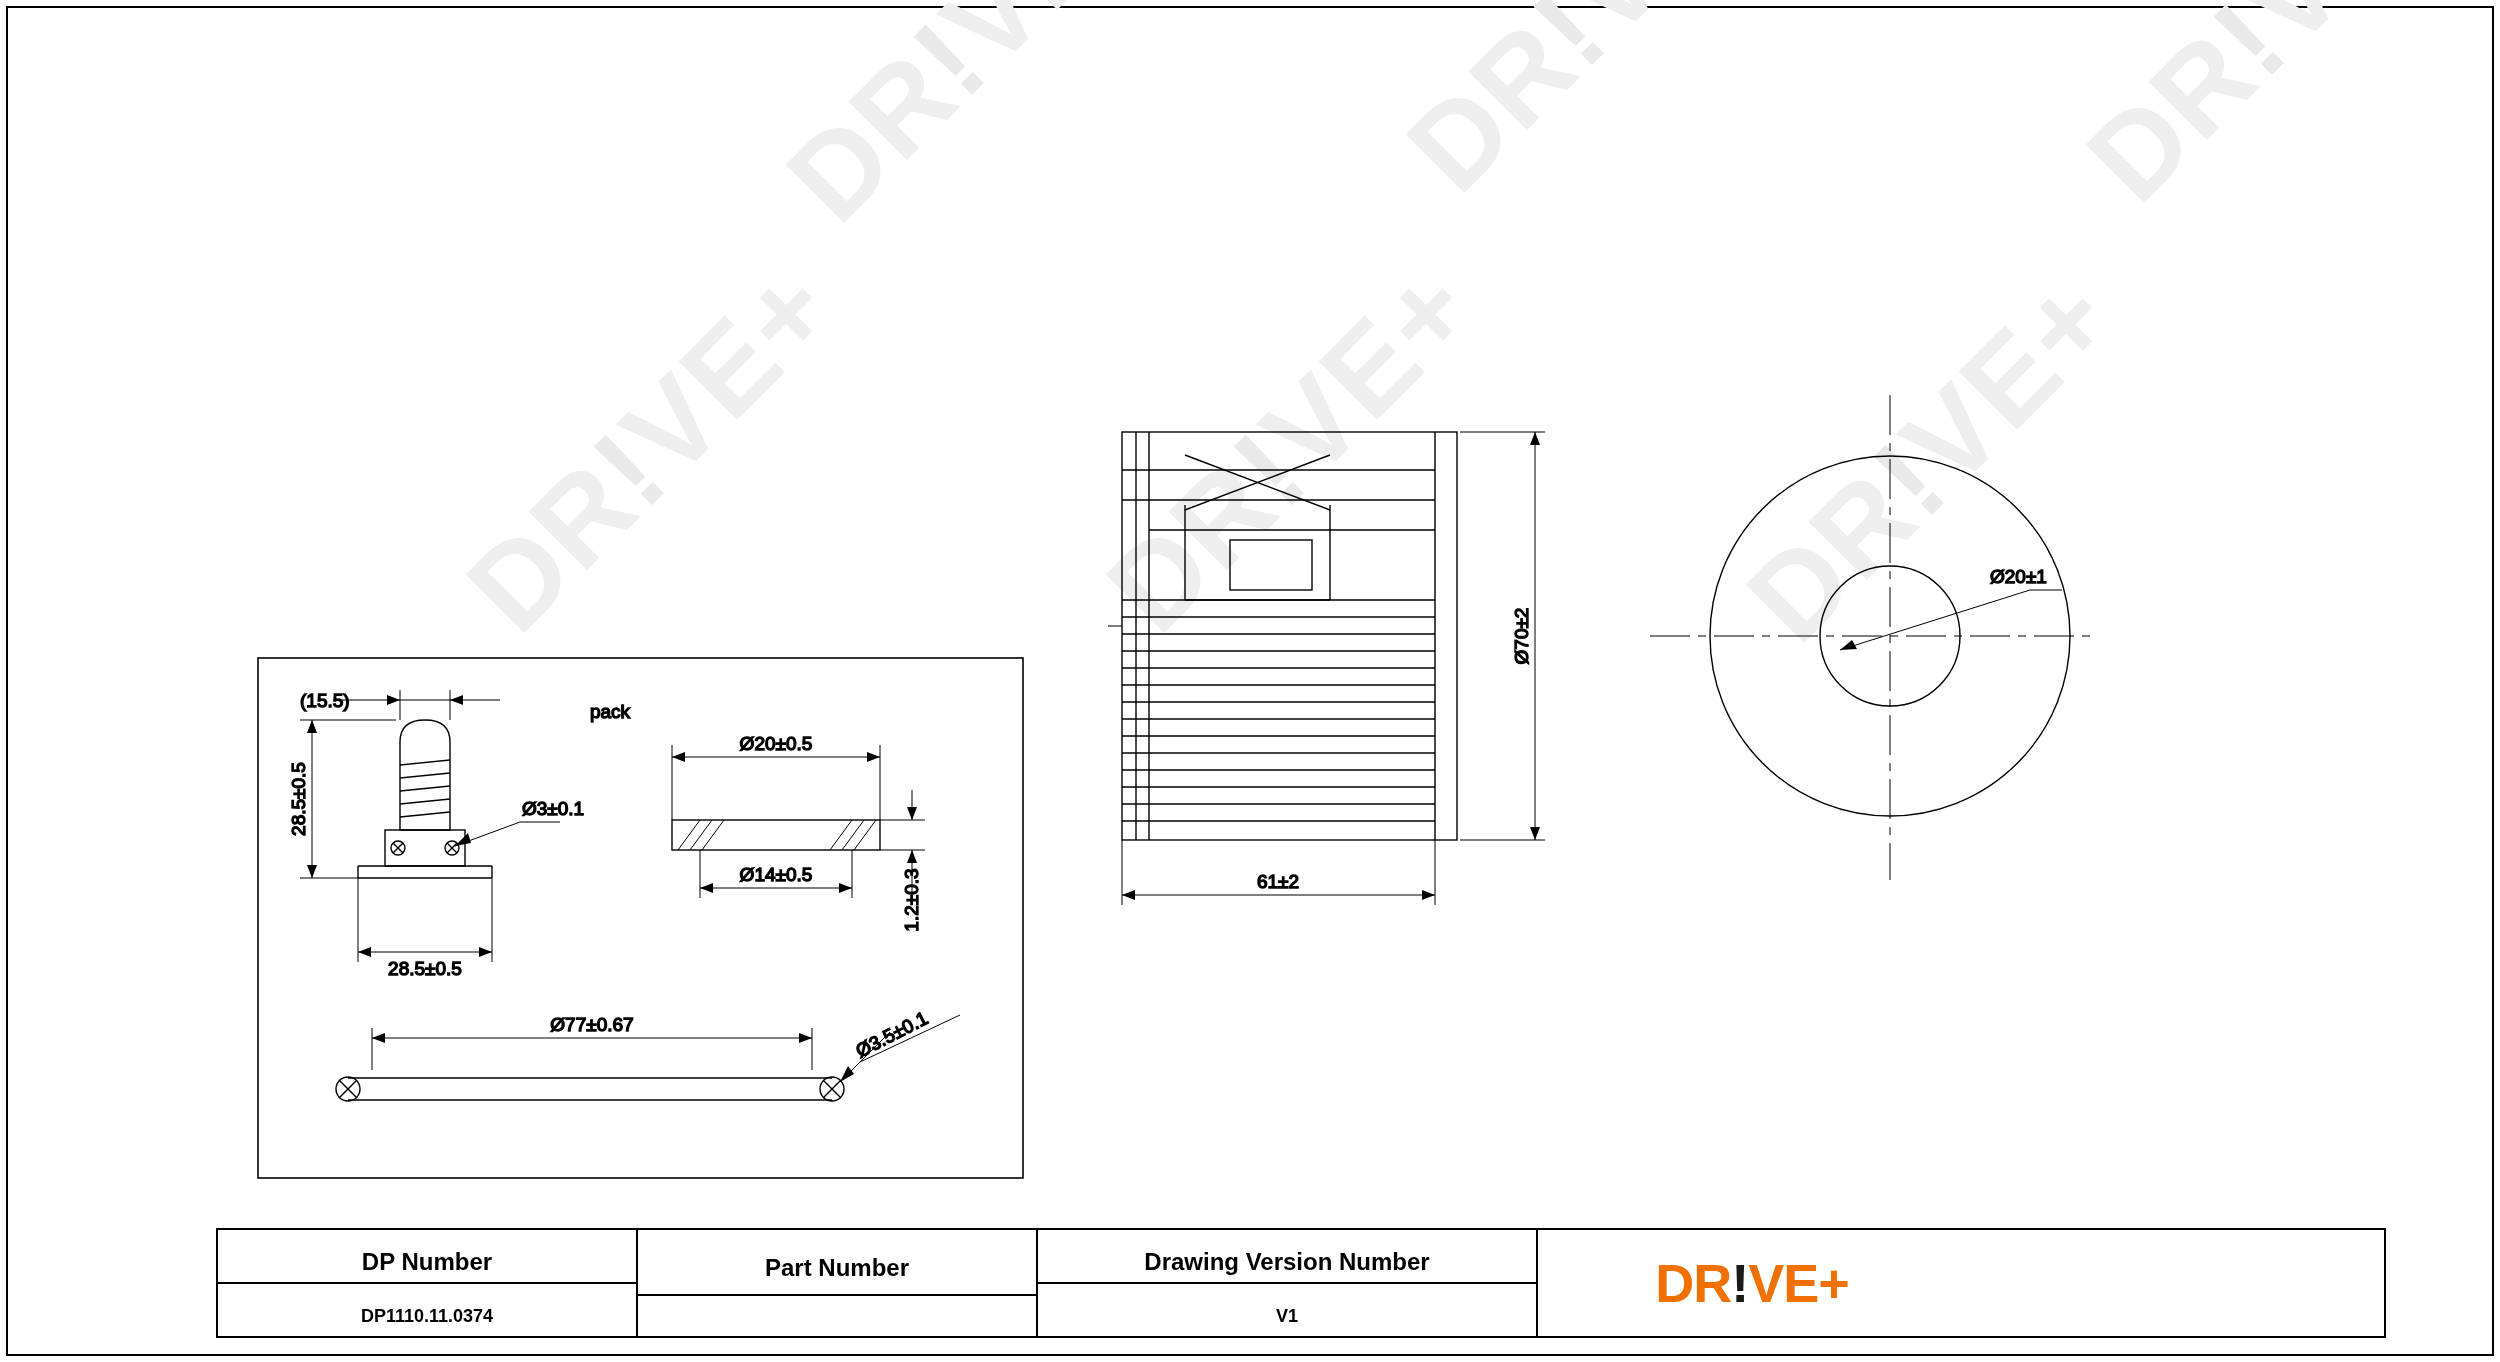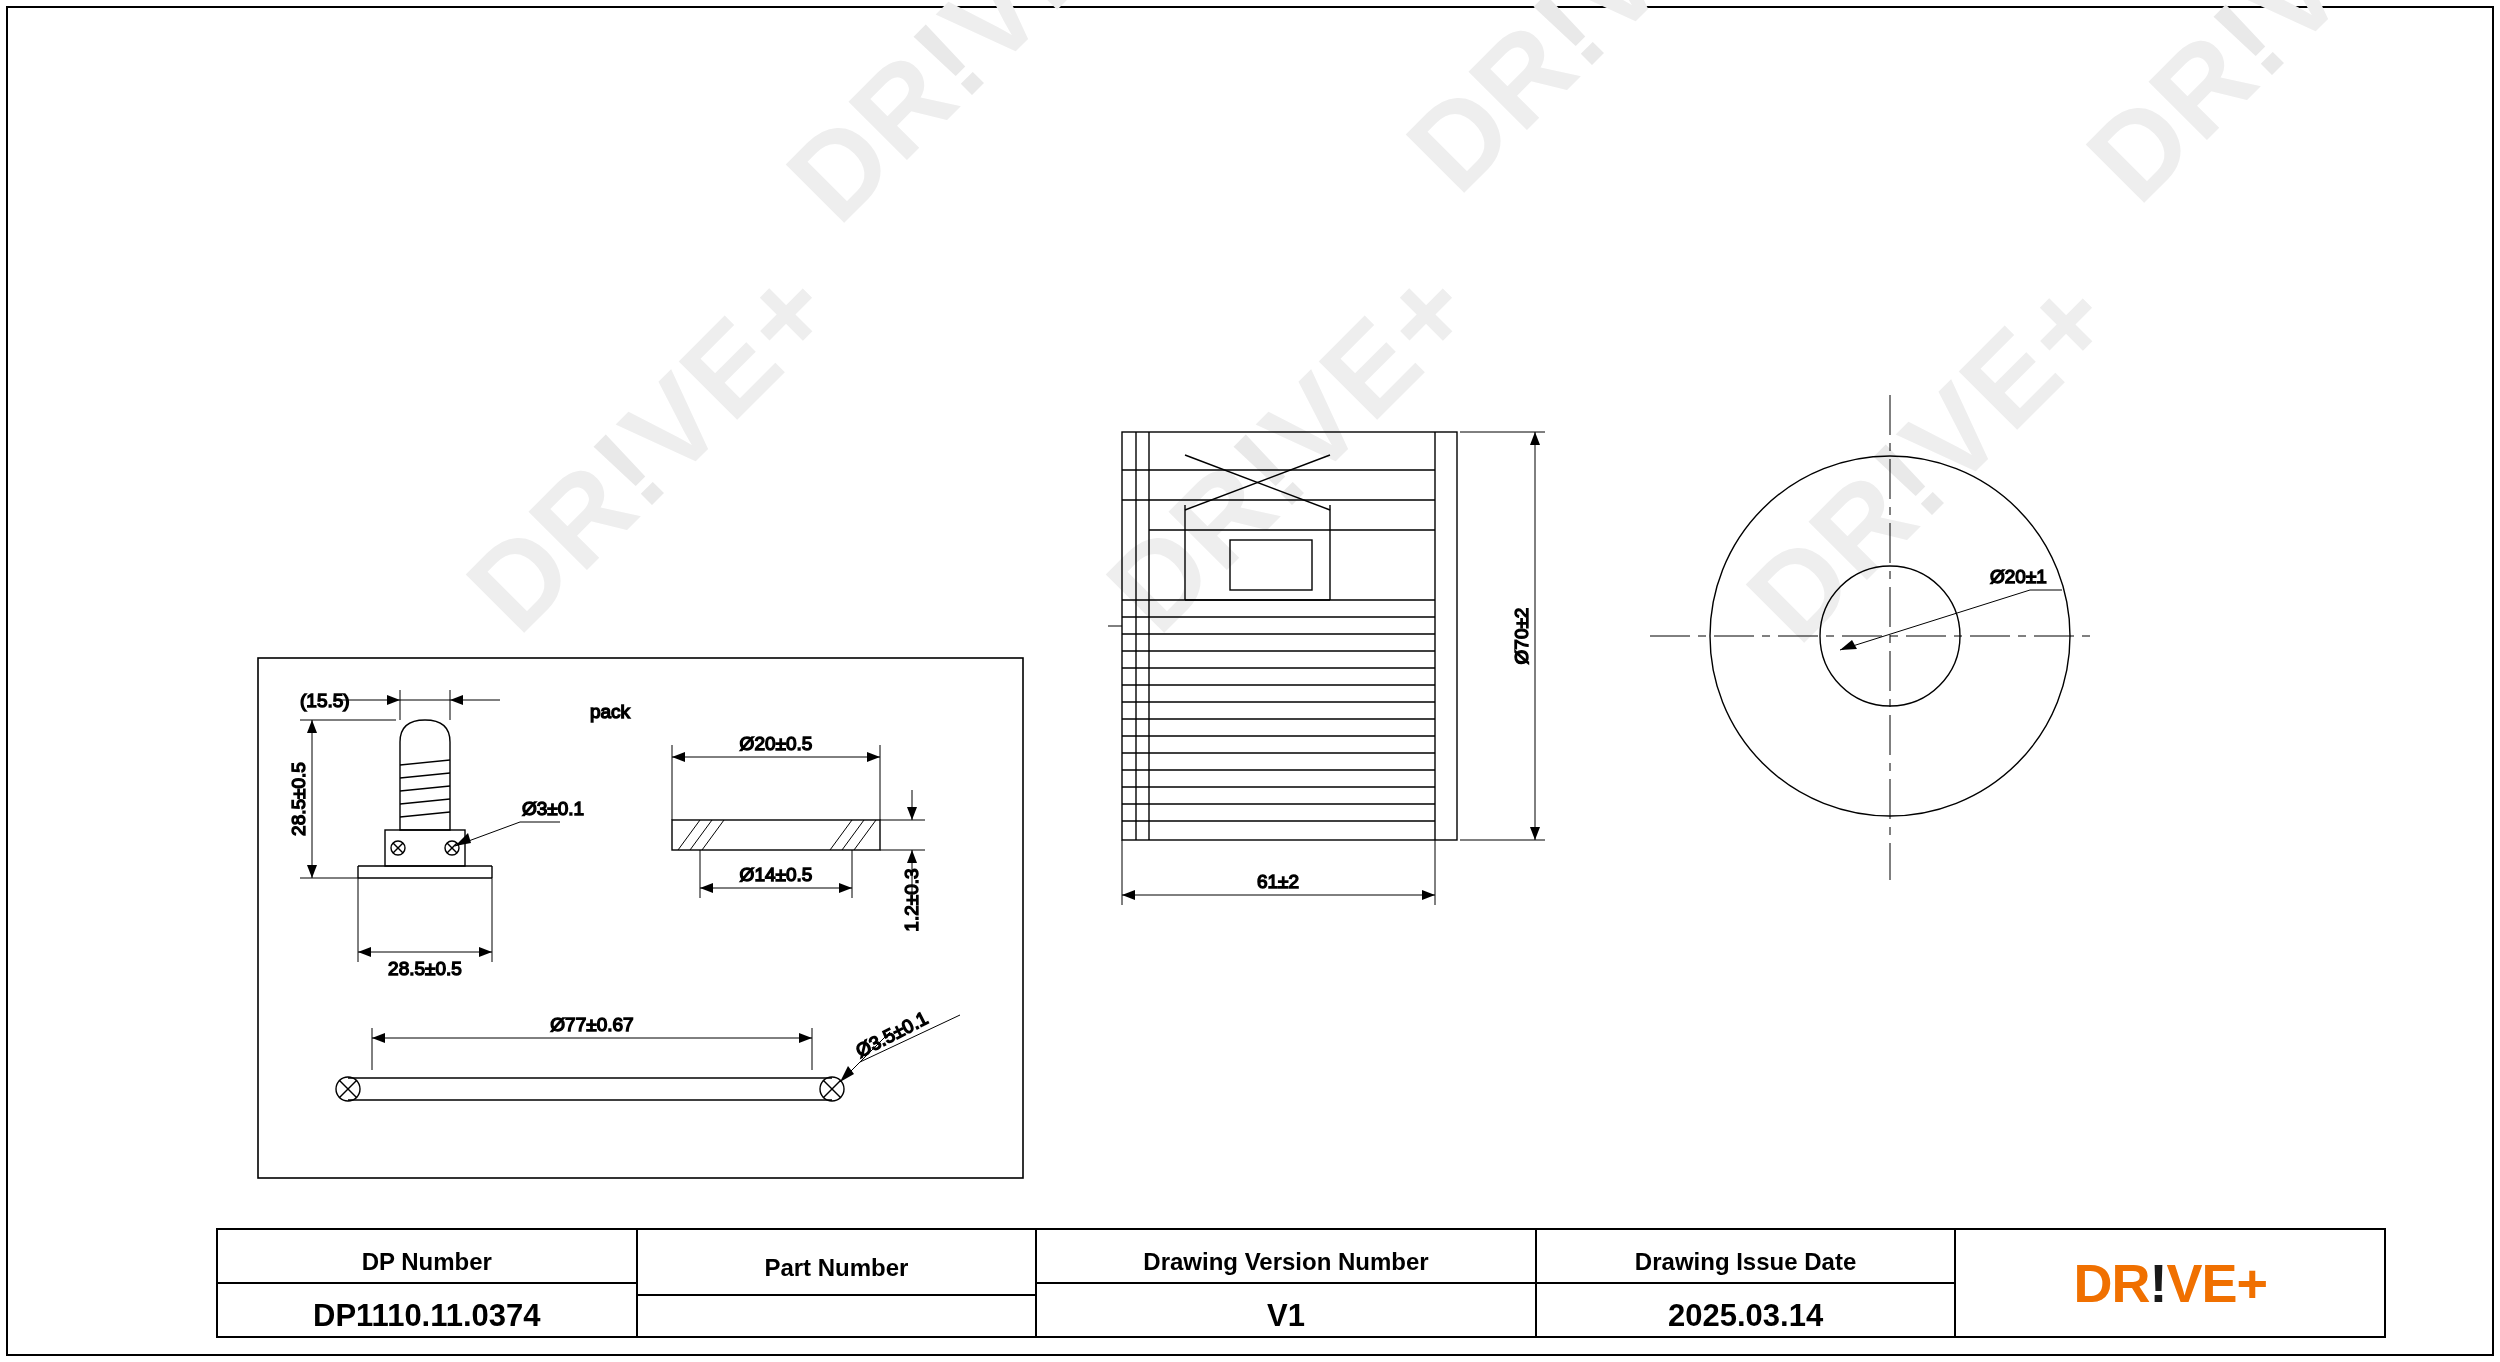--- a/index.html
+++ b/index.html
@@ -84,21 +84,21 @@
   }
   .tb-head {
     height: 54px;
     border-bottom: 2px solid #000;
     font-size: 24px;
     font-weight: bold;
     color: #000;
   }
   .tb-val {
     height: 52px;
-    font-size: 31px;
+    font-size: 18px;
     font-weight: bold;
     color: #000;
   }
   .col-dp   { width: 420px; }
   .col-part { width: 400px; gap: 28px; }
   .col-ver  { width: 500px; }
   .col-date { width: 420px; }
   .col-logo { width: 428px; display:flex; align-items:center; justify-content:center; }
   .logo {
     font-size: 54px;
@@ -338,24 +338,20 @@
 
     <div class="tb-col col-part">
       <div class="tb-head">Part Number</div>
     </div>
 
     <div class="tb-col col-ver">
       <div class="tb-head">Drawing Version Number</div>
       <div class="tb-val">V1</div>
     </div>
 
-    <div class="tb-col col-date">
-      <div class="tb-head">Drawing Issue Date</div>
-      <div class="tb-val">2025.03.14</div>
-    </div>
 
     <div class="tb-col col-logo">
       <div class="logo">
         <span>DR</span>
           <span class="blk">!</span>
           <span>VE</span>
           <span>+</span>
       </div>
     </div>
 

